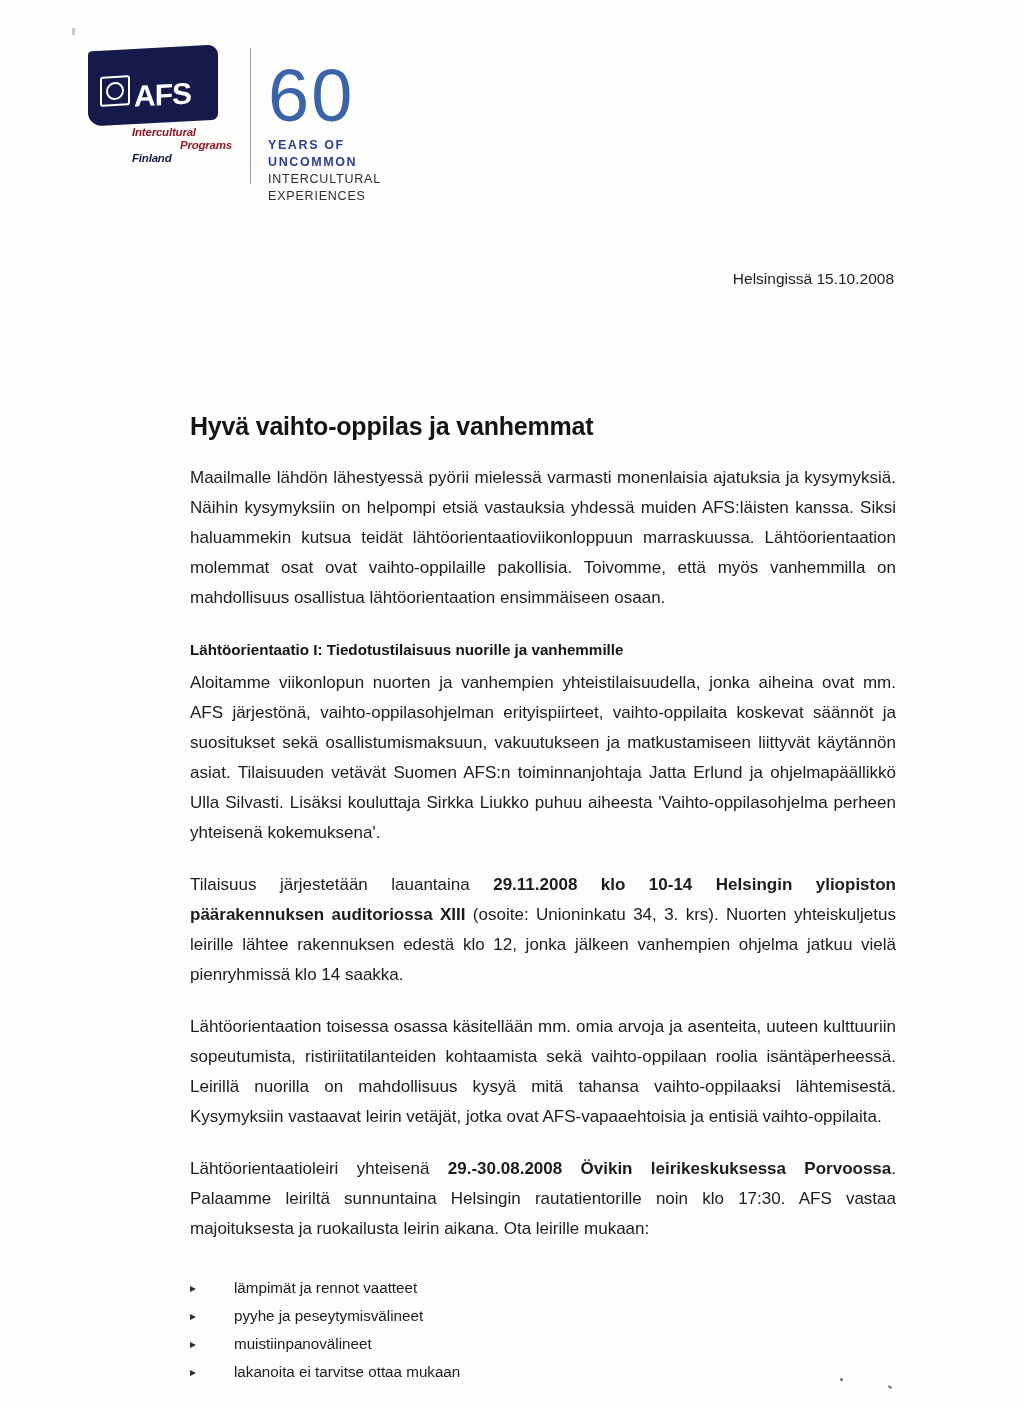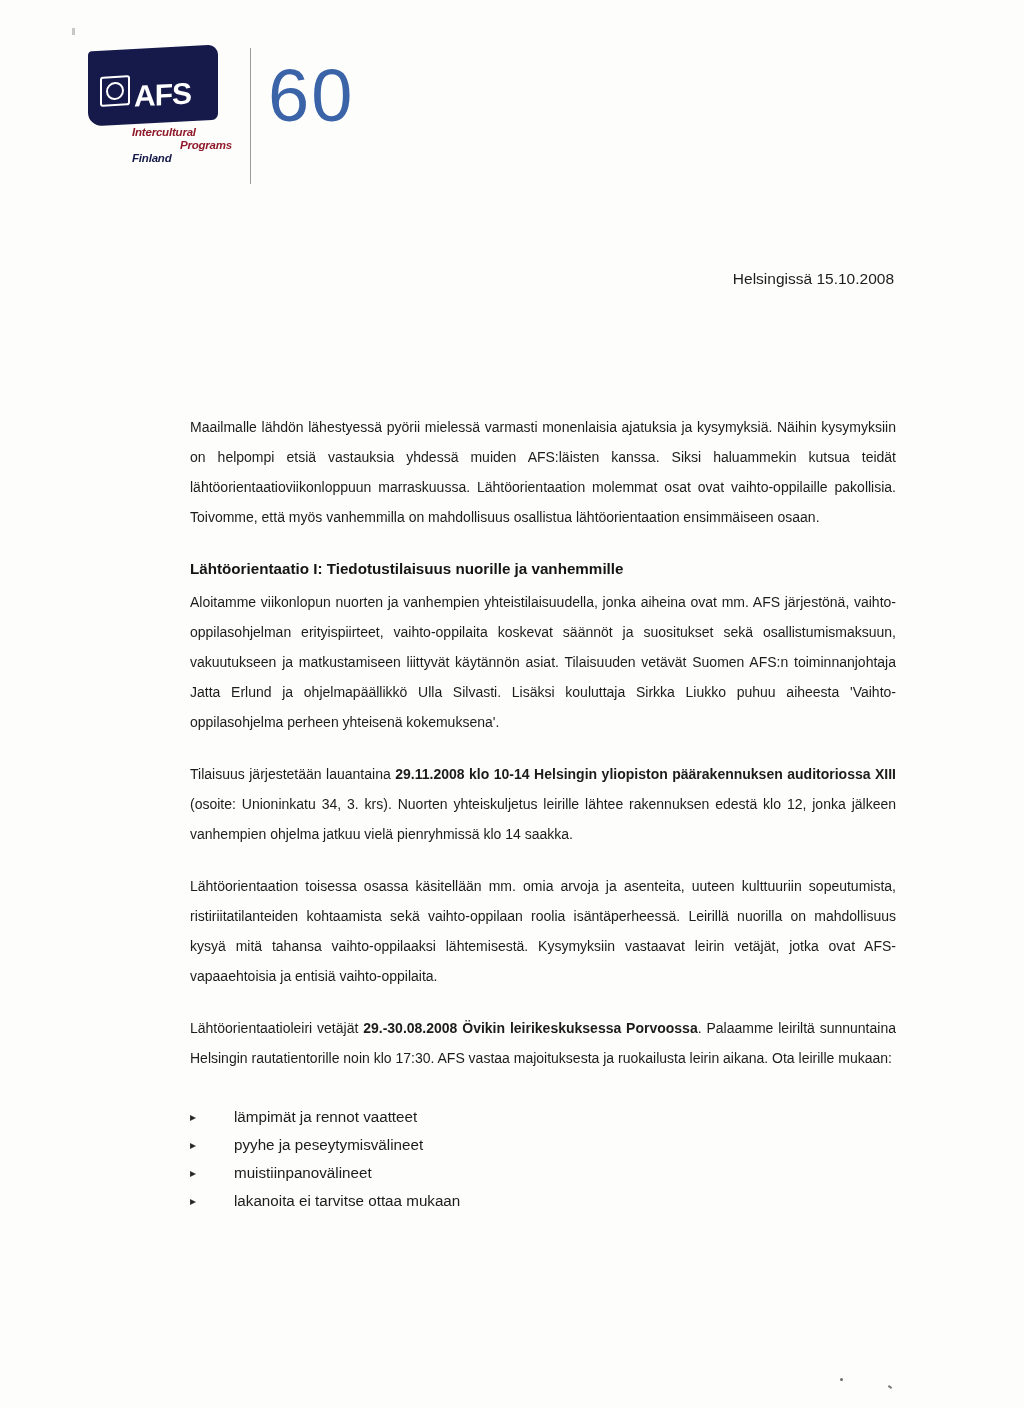--- a/index.html
+++ b/index.html
@@ -146,21 +146,21 @@
     width: 706px;
   }
   h1.title {
     font-size: 25px;
     font-weight: bold;
     margin: 0 0 22px 0;
     letter-spacing: -0.2px;
     color: #141414;
   }
   p.para {
-    font-size: 14px;
+    font-size: 17px;
     line-height: 30px;
     text-align: justify;
     margin: 0 0 22px 0;
     color: #1c1c1c;
   }
   h2.subhead {
     font-size: 15.2px;
     font-weight: bold;
     margin: 0 0 3px 0;
     line-height: 30px;
@@ -233,39 +233,46 @@
       <div class="afs-sub">
         <div class="ln1">Intercultural</div>
         <div class="ln2">Programs</div>
         <div class="ln3">Finland</div>
       </div>
     </div>
   </div>
   <div class="divider-rule"></div>
   <div class="sixty-block">
     <div class="sixty">60</div>
+    <div class="sixty-lines">
+      <div class="l1">YEARS OF</div>
+      <div class="l2">UNCOMMON</div>
+      <div class="l3">INTERCULTURAL</div>
+      <div class="l4">EXPERIENCES</div>
+    </div>
   </div>
 
   <div class="date-line">Helsingissä 15.10.2008</div>
 
   <div class="content">
+    <h1 class="title">Hyvä vaihto-oppilas ja vanhemmat</h1>
 
     <p class="para">Maailmalle lähdön lähestyessä pyörii mielessä varmasti monenlaisia ajatuksia ja kysymyksiä. Näihin kysymyksiin on helpompi etsiä vastauksia yhdessä muiden AFS:läisten kanssa. Siksi haluammekin kutsua teidät lähtöorientaatioviikonloppuun marraskuussa. Lähtöorientaation molemmat osat ovat vaihto-oppilaille pakollisia. Toivomme, että myös vanhemmilla on mahdollisuus osallistua lähtöorientaation ensimmäiseen osaan.</p>
 
     <h2 class="subhead">Lähtöorientaatio I: Tiedotustilaisuus nuorille ja vanhemmille</h2>
     <p class="para tight">Aloitamme viikonlopun nuorten ja vanhempien yhteistilaisuudella, jonka aiheina ovat mm. AFS järjestönä, vaihto-oppilasohjelman erityispiirteet, vaihto-oppilaita koskevat säännöt ja suositukset sekä osallistumismaksuun, vakuutukseen ja matkustamiseen liittyvät käytännön asiat. Tilaisuuden vetävät Suomen AFS:n toiminnanjohtaja Jatta Erlund ja ohjelmapäällikkö Ulla Silvasti. Lisäksi kouluttaja Sirkka Liukko puhuu aiheesta 'Vaihto-oppilasohjelma perheen yhteisenä kokemuksena'.</p>
 
     <p class="para">
       <span>Tilaisuus järjestetään lauantaina </span><span class="b">29.11.2008 klo 10-14 Helsingin yliopiston päärakennuksen auditoriossa XIII</span><span> (osoite: Unioninkatu 34, 3. krs). Nuorten yhteiskuljetus leirille lähtee rakennuksen edestä klo 12, jonka jälkeen vanhempien ohjelma jatkuu vielä pienryhmissä klo 14 saakka.</span>
     </p>
 
     <p class="para tight">Lähtöorientaation toisessa osassa käsitellään mm. omia arvoja ja asenteita, uuteen kulttuuriin sopeutumista, ristiriitatilanteiden kohtaamista sekä vaihto-oppilaan roolia isäntäperheessä. Leirillä nuorilla on mahdollisuus kysyä mitä tahansa vaihto-oppilaaksi lähtemisestä. Kysymyksiin vastaavat leirin vetäjät, jotka ovat AFS-vapaaehtoisia ja entisiä vaihto-oppilaita.</p>
 
     <p class="para">
-      <span>Lähtöorientaatioleiri vetäjät </span><span class="b">29.-30.08.2008 Övikin leirikeskuksessa Porvoossa</span><span>. Palaamme leiriltä sunnuntaina Helsingin rautatientorille noin klo 17:30. AFS vastaa majoituksesta ja ruokailusta leirin aikana. Ota leirille mukaan:</span>
+      <span>Lähtöorientaatioleiri yhteisenä </span><span class="b">29.-30.08.2008 Övikin leirikeskuksessa Porvoossa</span><span>. Palaamme leiriltä sunnuntaina Helsingin rautatientorille noin klo 17:30. AFS vastaa majoituksesta ja ruokailusta leirin aikana. Ota leirille mukaan:</span>
     </p>
 
     <ul class="bullets">
       <li>
         <span class="marker">▸</span>
         <span>lämpimät ja rennot vaatteet</span>
       </li>
       <li>
         <span class="marker">▸</span>
         <span>pyyhe ja peseytymisvälineet</span>

